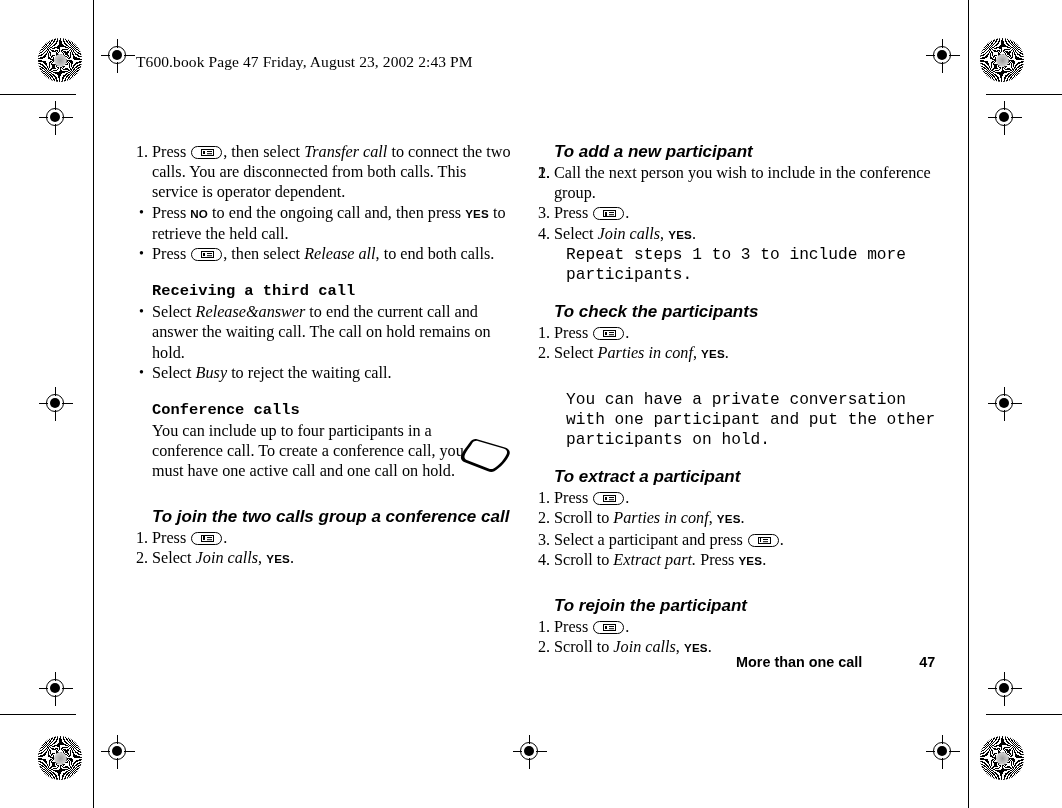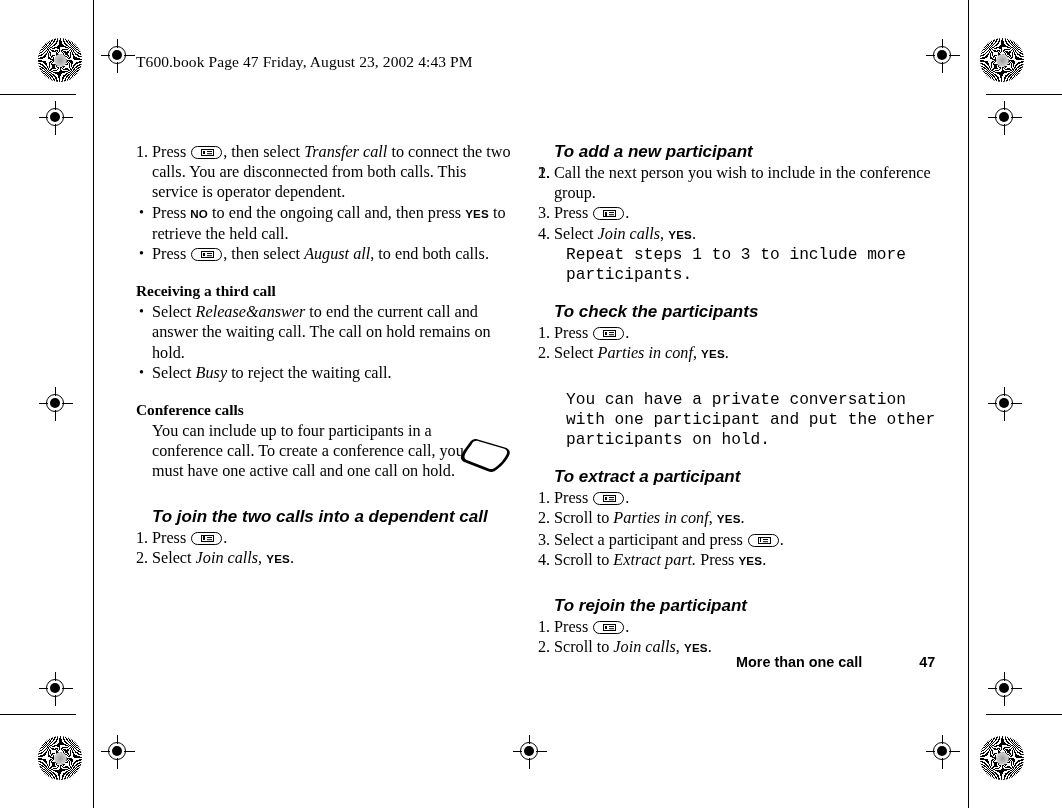--- a/index.html
+++ b/index.html
@@ -102,24 +102,25 @@
   .col {
     position: absolute;
     font-size: 16.2px;
     line-height: 20.2px;
   }
   #col-left  { left: 136px; top: 142px; width: 375px; }
   #col-right { left: 538px; top: 142px; width: 400px; }
 
   
   .h-bold {
-    font-family: Liberation Serif, serif;
+    font-family: Liberation Mono, monospace;
     font-weight: bold;
     font-size: 15.4px;
     line-height: 20px;
+    margin-left: 16px;
     margin-bottom: 1px;
   }
   .h-ital {
     font-family: "Liberation Sans", sans-serif;
     font-weight: bold;
     font-style: italic;
     font-size: 17px;
     line-height: 20px;
     margin-left: 16px;
     margin-bottom: 1px;
@@ -346,37 +347,37 @@
   <div class="starburst" style="left:980px; top:38px;">
       <div class="sb-core"></div>
     </div>
   <div class="starburst" style="left:38px;  top:736px;">
       <div class="sb-core"></div>
     </div>
   <div class="starburst" style="left:980px; top:736px;">
       <div class="sb-core"></div>
     </div>
 
-  <div id="bookline">T600.book  Page 47  Friday, August 23, 2002  4:43 PM</div>
+  <div id="bookline">T600.book  Page 47  Friday, August 23, 2002  2:43 PM</div>
 
   <div class="col" id="col-left">
 
     <div class="li">
       <span class="mark num">1.</span>
       <span><span>Press </span><span class="keyicon"><span class="glyph"></span></span><span>, then select </span><em class="it">Transfer call</em><span> to connect the two calls. You are disconnected from both calls. This service is operator dependent.</span></span>
     </div>
 
     <div class="li">
       <span class="mark bul">•</span>
       <span><span>Press </span><span class="key">NO</span><span> to end the ongoing call and, then press </span><span class="key">YES</span><span> to retrieve the held call.</span></span>
     </div>
 
     <div class="li">
       <span class="mark bul">•</span>
-      <span><span>Press </span><span class="keyicon"><span class="glyph"></span></span><span>, then select </span><em class="it">August all</em><span>, to end both calls.</span></span>
+      <span><span>Press </span><span class="keyicon"><span class="glyph"></span></span><span>, then select </span><em class="it">Release all</em><span>, to end both calls.</span></span>
     </div>
 
     <div class="gap-m"></div>
 
     <div class="h-bold">Receiving a third call</div>
 
     <div class="li">
       <span class="mark bul">•</span>
       <span><span>Select </span><em class="it">Release&amp;answer</em><span> to end the current call and answer the waiting call. The call on hold remains on hold.</span></span>
     </div>
@@ -386,21 +387,21 @@
       <span><span>Select </span><em class="it">Busy</em><span> to reject the waiting call.</span></span>
     </div>
 
     <div class="gap-m"></div>
 
     <div class="h-bold">Conference calls</div>
     <div class="para" style="width:312px;">You can include up to four participants in a conference call. To create a conference call, you must have one active call and one call on hold.</div>
 
     <div class="gap-l"></div>
 
-    <div class="h-ital">To join the two calls into a dependent call</div>
+    <div class="h-ital">To join the two calls group a conference call</div>
 
     <div class="li">
       <span class="mark num">1.</span>
       <span><span>Press </span><span class="keyicon"><span class="glyph"></span></span><span>.</span></span>
     </div>
 
     <div class="li">
       <span class="mark num">2.</span>
       <span><span>Select </span><em class="it">Join calls</em><span>, </span><span class="key">YES</span><span>.</span></span>
     </div>

